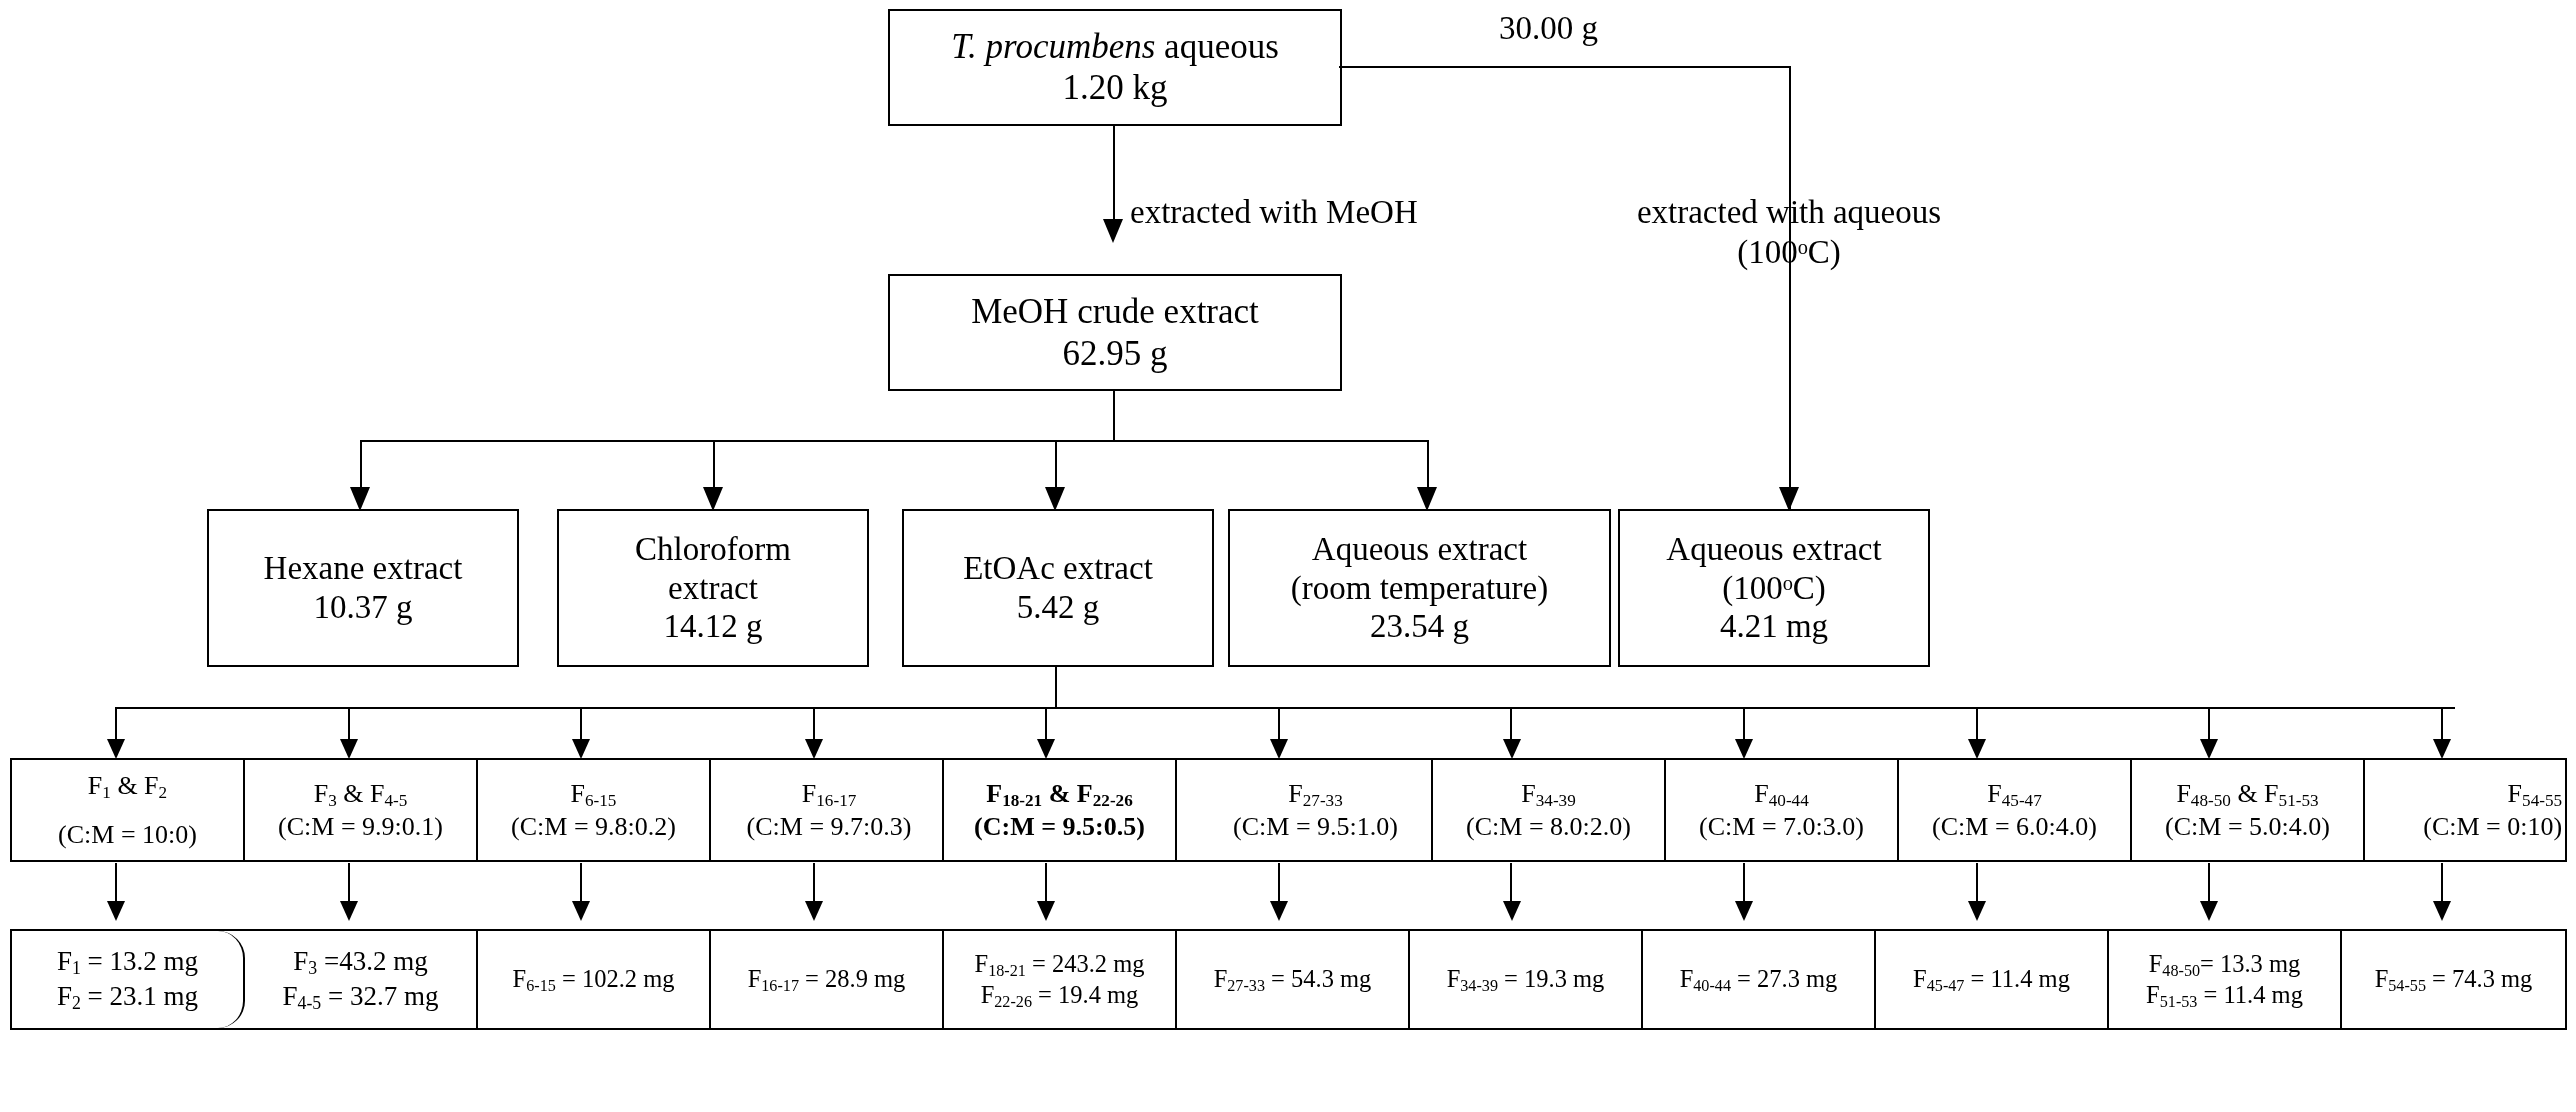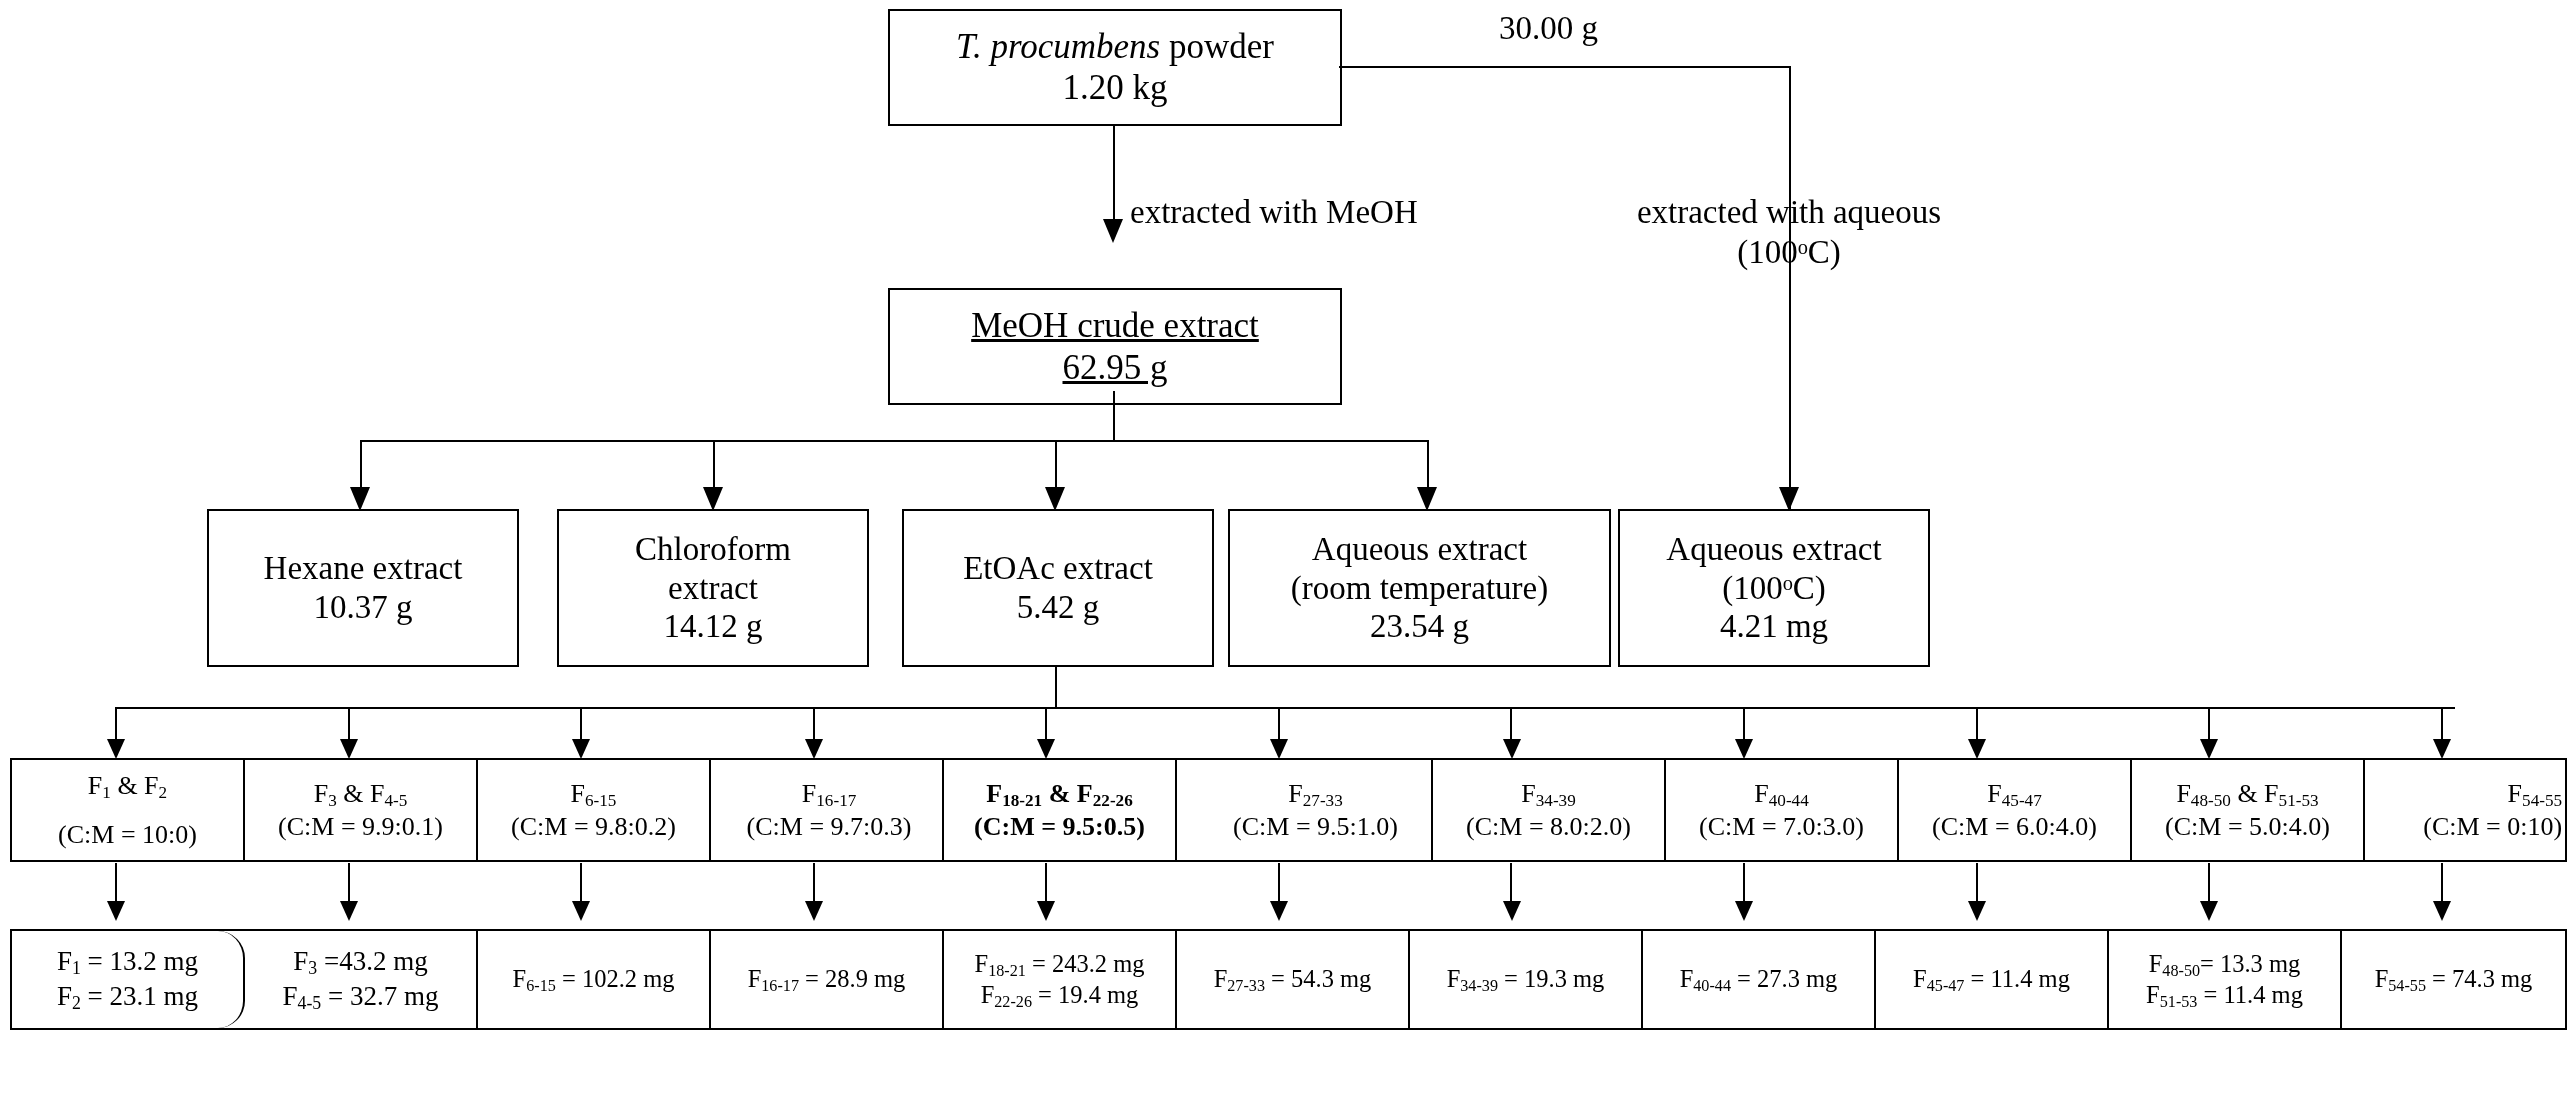--- a/index.html
+++ b/index.html
@@ -90,40 +90,40 @@
   #yield-row{top:929px;left:10px;width:2557px;height:101px;}
   #yield-row .grid-cell{font-size:27px;}
 </style>
 </head>
 <body>
 
 <div id="canvas">
 
   <div class="box" id="top-node" style="left:888px;top:8.6px;width:454px;height:117px;font-size:35px;">
     <span class="ln">
-      <span class="ital">T. procumbens</span><span> powder</span>
+      <span class="ital">T. procumbens</span><span> aqueous</span>
     </span>
     <span class="ln">1.20 kg</span>
   </div>
 
   <div class="hline" style="left:1339px;top:66px;width:452px;"></div>
   <div class="vline" style="left:1789px;top:66px;height:446px;"></div>
   <div class="arrow" style="left:1779px;top:487px;"></div>
   <div class="lbl" style="left:1499px;top:8.6px;font-size:33px;">30.00 g</div>
 
   <div class="vline" style="left:1113px;top:125px;height:108px;"></div>
   <div class="arrow" style="left:1103px;top:219px;"></div>
   <div class="lbl" style="left:1130px;top:193px;font-size:33px;">extracted with MeOH</div>
 
   <div class="lbl" style="left:1580px;top:193px;font-size:33px;text-align:center;width:418px;">
     <span class="ln">extracted with aqueous</span><br>
     <span class="ln"><span>(100</span><span class="sup-o">o</span><span>C)</span></span>
   </div>
 
-  <div class="box" id="crude-node" style="left:888px;top:288px;width:454px;height:117px;font-size:35px;text-decoration:underline;">
+  <div class="box" id="crude-node" style="left:888px;top:274px;width:454px;height:117px;font-size:35px;">
     <span class="ln">MeOH crude extract</span>
     <span class="ln">62.95 g</span>
   </div>
 
   <div class="vline" style="left:1113px;top:391px;height:50px;"></div>
 
   <div class="hline" style="left:360px;top:440px;width:1069px;"></div>
 
   <div class="vline" style="left:360px;top:440px;height:55px;"></div>
   <div class="arrow" style="left:350px;top:487px;"></div>

